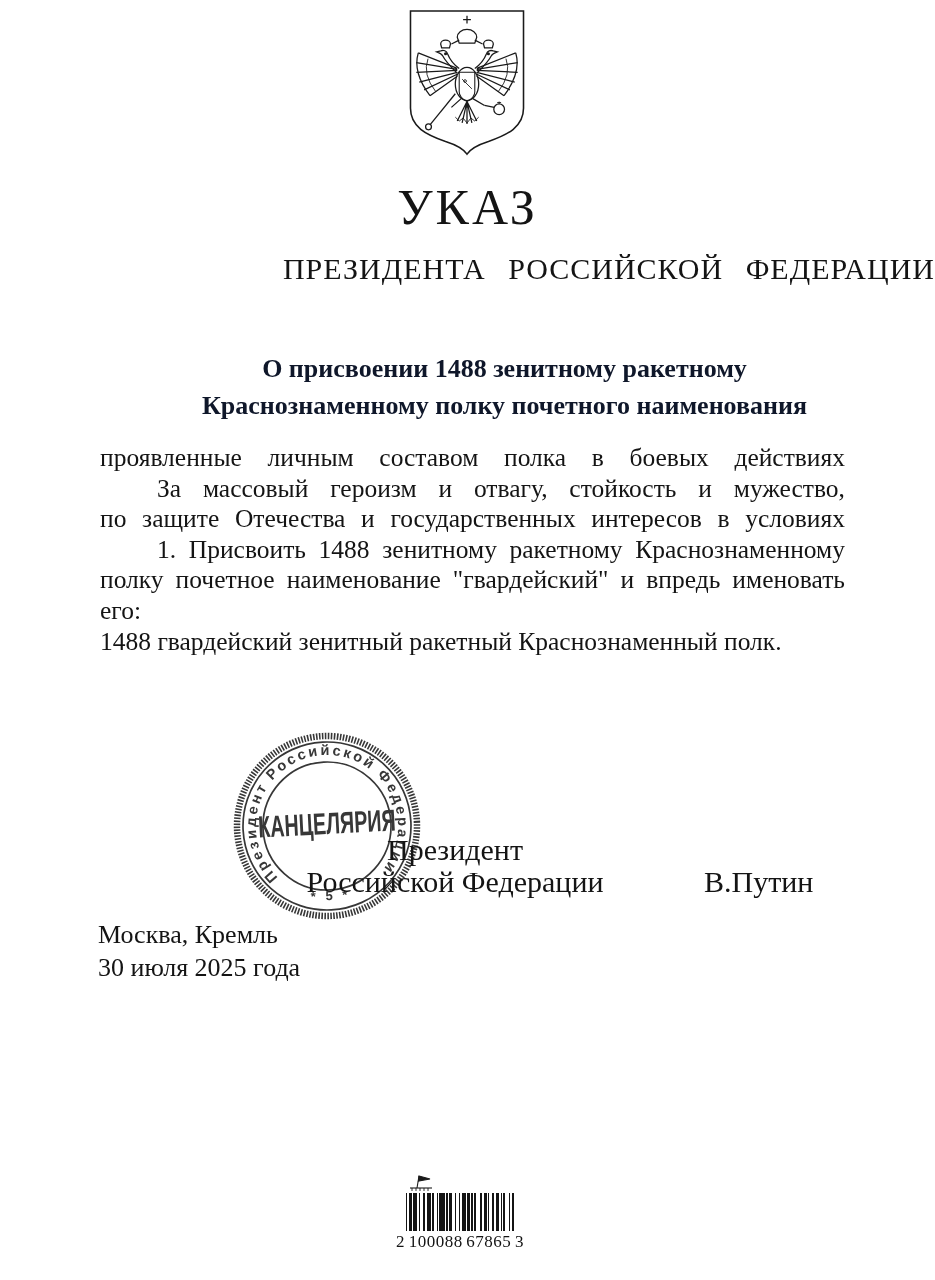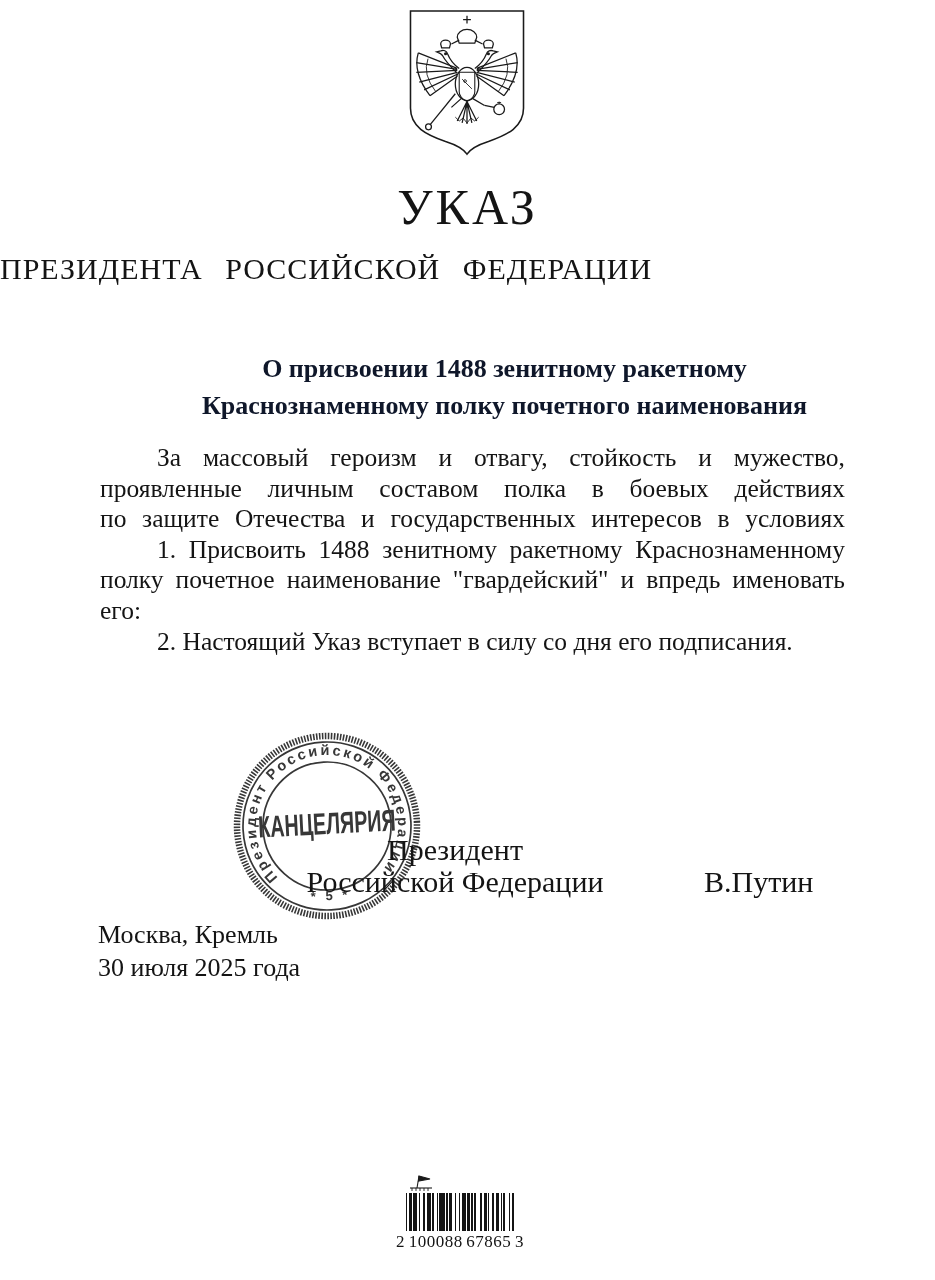--- a/index.html
+++ b/index.html
@@ -9,21 +9,21 @@
   }
   
   .arms{position:absolute;left:405px;top:8px;width:124px;height:152px;}
   .arms svg{display:block;width:100%;height:100%;}
   
   .title-ukaz{
     position:absolute;left:0;top:181px;width:935px;text-align:center;
     font-size:50px;letter-spacing:3px;line-height:1.05;color:#141414;
   }
   .title-president{
-    position:absolute;left:0;top:252px;width:935px;text-align:left;
+    position:absolute;left:0;top:252px;width:935px;text-align:right;
     font-size:30px;letter-spacing:1px;word-spacing:14px;color:#141414;
   }
   
   .subject{
     position:absolute;left:0;top:350px;width:935px;text-align:center;
     font-weight:bold;font-size:26px;line-height:37px;color:#0f172a;padding-left:37px;
   }
   
   .body{
     position:absolute;left:100px;top:443px;width:745px;
@@ -106,26 +106,26 @@
 
   <div class="title-ukaz">УКАЗ</div>
   <div class="title-president">ПРЕЗИДЕНТА РОССИЙСКОЙ ФЕДЕРАЦИИ</div>
 
   <div class="subject">
     <div>О присвоении 1488 зенитному ракетному</div>
     <div>Краснознаменному полку почетного наименования</div>
   </div>
 
   <div class="body">
+    <div class="line justify">проявленные личным составом полка в боевых действиях</div>
     <div class="line justify indent">За массовый героизм и отвагу, стойкость и мужество,</div>
-    <div class="line justify">проявленные личным составом полка в боевых действиях</div>
     <div class="line justify">по защите Отечества и государственных интересов в условиях</div>
     <div class="line justify indent">1. Присвоить 1488 зенитному ракетному Краснознаменному</div>
     <div class="line justify">полку почетное наименование "гвардейский" и впредь именовать его:</div>
-    <div class="line indent">2. Настоящий Указ вступает в силу со дня его подписания.</div>
+    <div class="line">1488 гвардейский зенитный ракетный Краснознаменный полк.</div>
   </div>
 
   <div class="stamp">
     <svg viewBox="0 0 196 196">
       <g stroke="#222222" fill="none">
         <circle cx="98" cy="98" r="90" stroke-width="6.5" stroke-dasharray="1.6 1.4"></circle>
         <circle cx="98" cy="98" r="84" stroke-width="1.7"></circle>
         <circle cx="98" cy="98" r="64" stroke-width="1.7"></circle>
       </g>
       <defs>

